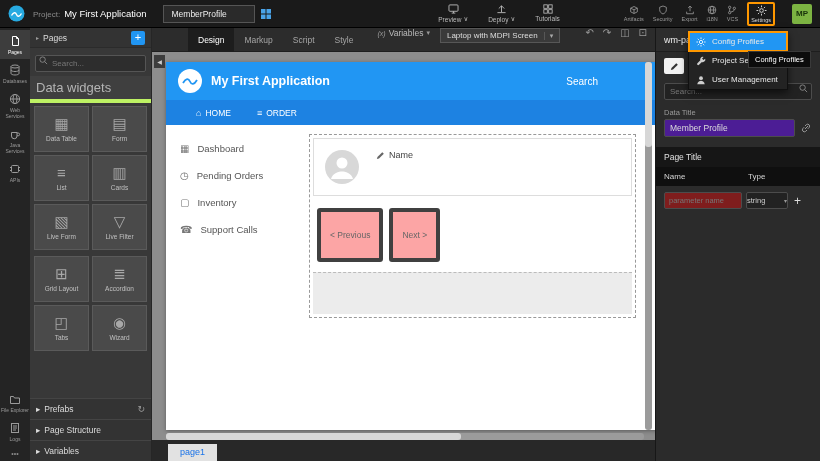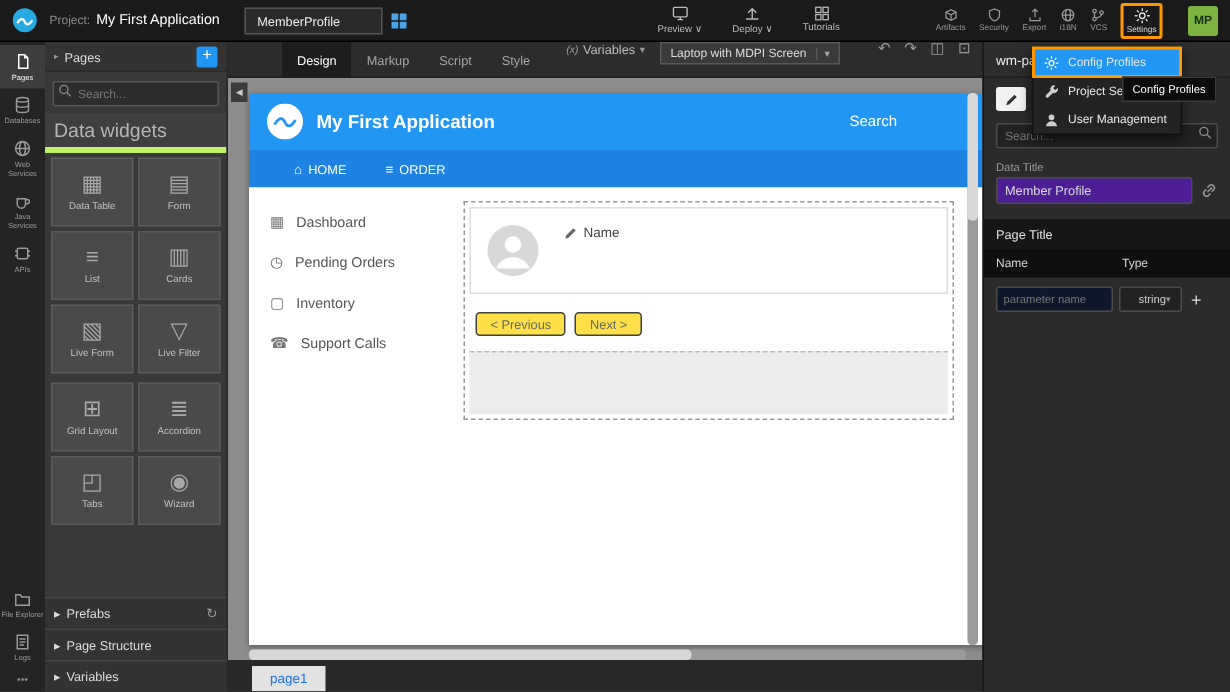--- a/index.html
+++ b/index.html
@@ -87,21 +87,21 @@
   .nav-item .ni {font-size:9px;}
   .app-body {flex:1; display:flex; background:#fff;}
   .side-nav {width:125px; padding-top:10px;}
   .side-item {display:flex; align-items:center; gap:8px; padding:8px 0 8px 14px; color:#555; font-size:9.5px; cursor:pointer;}
   .side-item .si {color:#777; font-size:10px; line-height:1;}
   .content {flex:1; padding:9px 30px 0 18px;}
   .selection {border:1px dashed #999; padding:3px;}
   .member-card {border:1px solid #ddd; background:#fff; padding:7px 10px; display:flex; gap:16px; height:58px; cursor:pointer;}
   .name-row {display:flex; gap:4px; align-items:center; align-self:flex-start; padding-top:4px; color:#444; font-size:9px;}
   .pagination {display:flex; gap:6px; margin:12px 0 10px 4px;}
-  .pagination .pg {border:1px solid #404040; background:#fde047; color:#666; font-size:8.5px; padding:2px 9px;
+  .pagination .pg {border:4px solid #404040; background:#fca5a5; color:#666; font-size:8.5px; padding:18px 9px;
                    border-radius:3px; cursor:pointer; font-family:inherit;}
   .empty-strip {height:42px; background:#ececec; border-top:1px dashed #bbb;}
   .vscroll {position:absolute; right:3px; top:10px; width:7px; height:368px; background:#9b9b9b; border-radius:3px; z-index:4;}
   .vthumb {width:7px; height:85px; background:#d7d7d7; border-radius:3px; cursor:pointer;}
   .hscroll {position:absolute; left:14px; top:381px; width:478px; height:7px; background:#9b9b9b; border-radius:3px;}
   .hthumb {width:295px; height:7px; background:#d7d7d7; border-radius:3px; cursor:pointer;}
   .canvas-bottom {position:absolute; left:152px; top:440px; width:503px; height:21px; background:#282828;
                   display:flex; align-items:flex-end; padding-left:16px; z-index:10;}
   .page-tab {background:#e2e2e2; color:#1a73e8; font-size:9px; padding:3px 12px 4px; cursor:pointer;}
 
@@ -119,23 +119,23 @@
   .rp-search .mag {position:absolute; right:4px; top:4px;}
   .rp-label {padding:6px 8px 2px; font-size:7.5px; color:#9a9a9a;}
   .rp-title-row {display:flex; align-items:center; gap:5px; padding:0 8px;}
   .rp-title-row input {flex:1; background:#4c1d95; border:1px solid #4c4c4c; color:#ddd; font-size:8.5px;
                        padding:3px 5px; border-radius:2px; font-family:inherit; min-width:0;}
   .link-btn {cursor:pointer;}
   .rp-section {margin-top:10px; background:#161616; color:#e0e0e0; font-size:8.5px; padding:5px 8px;}
   .params-head {display:flex; background:#0f0f0f; color:#d5d5d5; font-size:8px; padding:5px 8px; gap:4px;}
   .params-head .c1 {width:80px;}
   .params-row {display:flex; gap:4px; padding:6px 8px; align-items:center;}
-  .params-row input {width:78px; background:#0f172a; border:1px solid #4c4c4c; color:#ccc; font-size:7.5px;
+  .params-row input {width:78px; background:#7f1d1d; border:1px solid #4c4c4c; color:#ccc; font-size:7.5px;
                      padding:3px 4px; border-radius:2px; font-family:inherit;}
-  .type-select {width:42px; background:#222; border:1px solid #4c4c4c; color:#ccc; font-size:7.5px; padding:3px 12px;
+  .type-select {width:42px; background:#222; border:1px solid #4c4c4c; color:#ccc; font-size:7.5px; padding:3px 0;
                 border-radius:2px; display:flex; justify-content:space-between; align-items:center; cursor:pointer;}
   .type-select .tcaret {font-size:6px; color:#999;}
   .add-param {color:#ddd; font-size:12px; cursor:pointer; padding:0 2px;}
 
   
   .menu {position:absolute; left:688px; top:31px; width:100px; background:#232323; border:1px solid #101010;
          box-shadow:0 3px 8px rgba(0,0,0,.6); z-index:100;}
   .menu-item {display:flex; align-items:center; gap:6px; padding:4px 7px; color:#e8e8e8; font-size:8px;
               height:19px; cursor:pointer;}
   .menu-item.selected {background:#2196f3; outline:2px solid #ff9800; outline-offset:-1px;}

